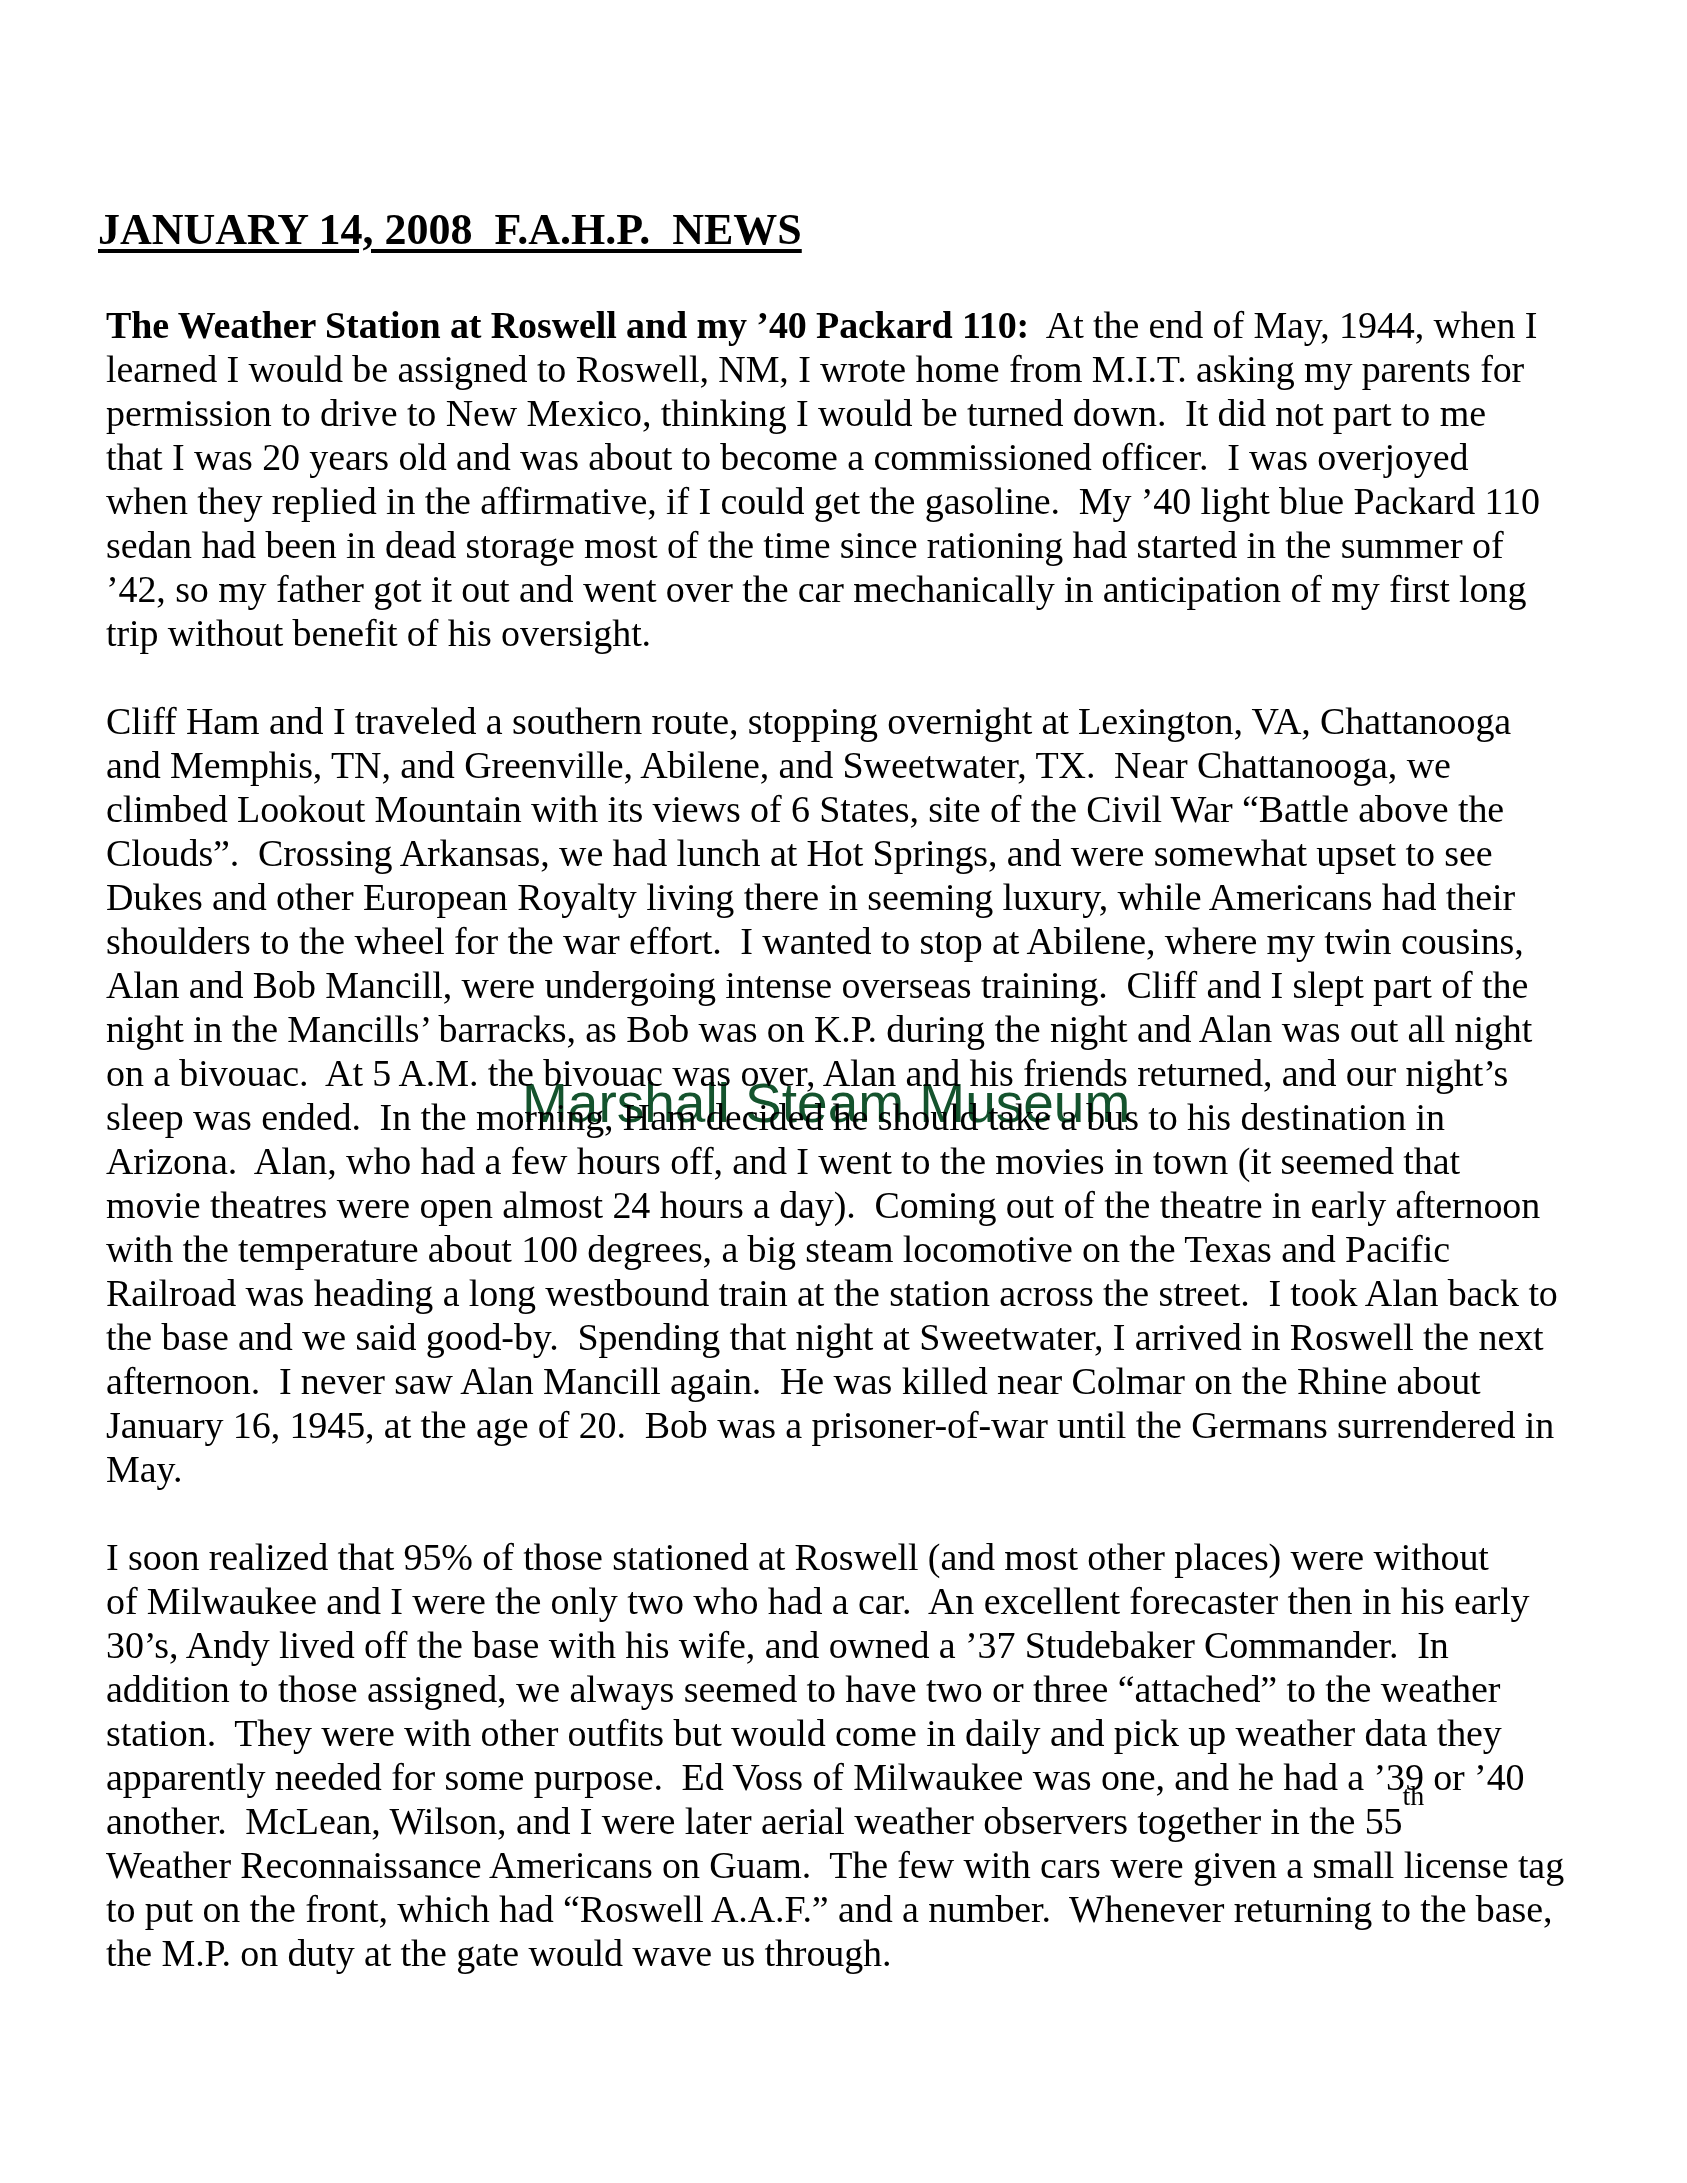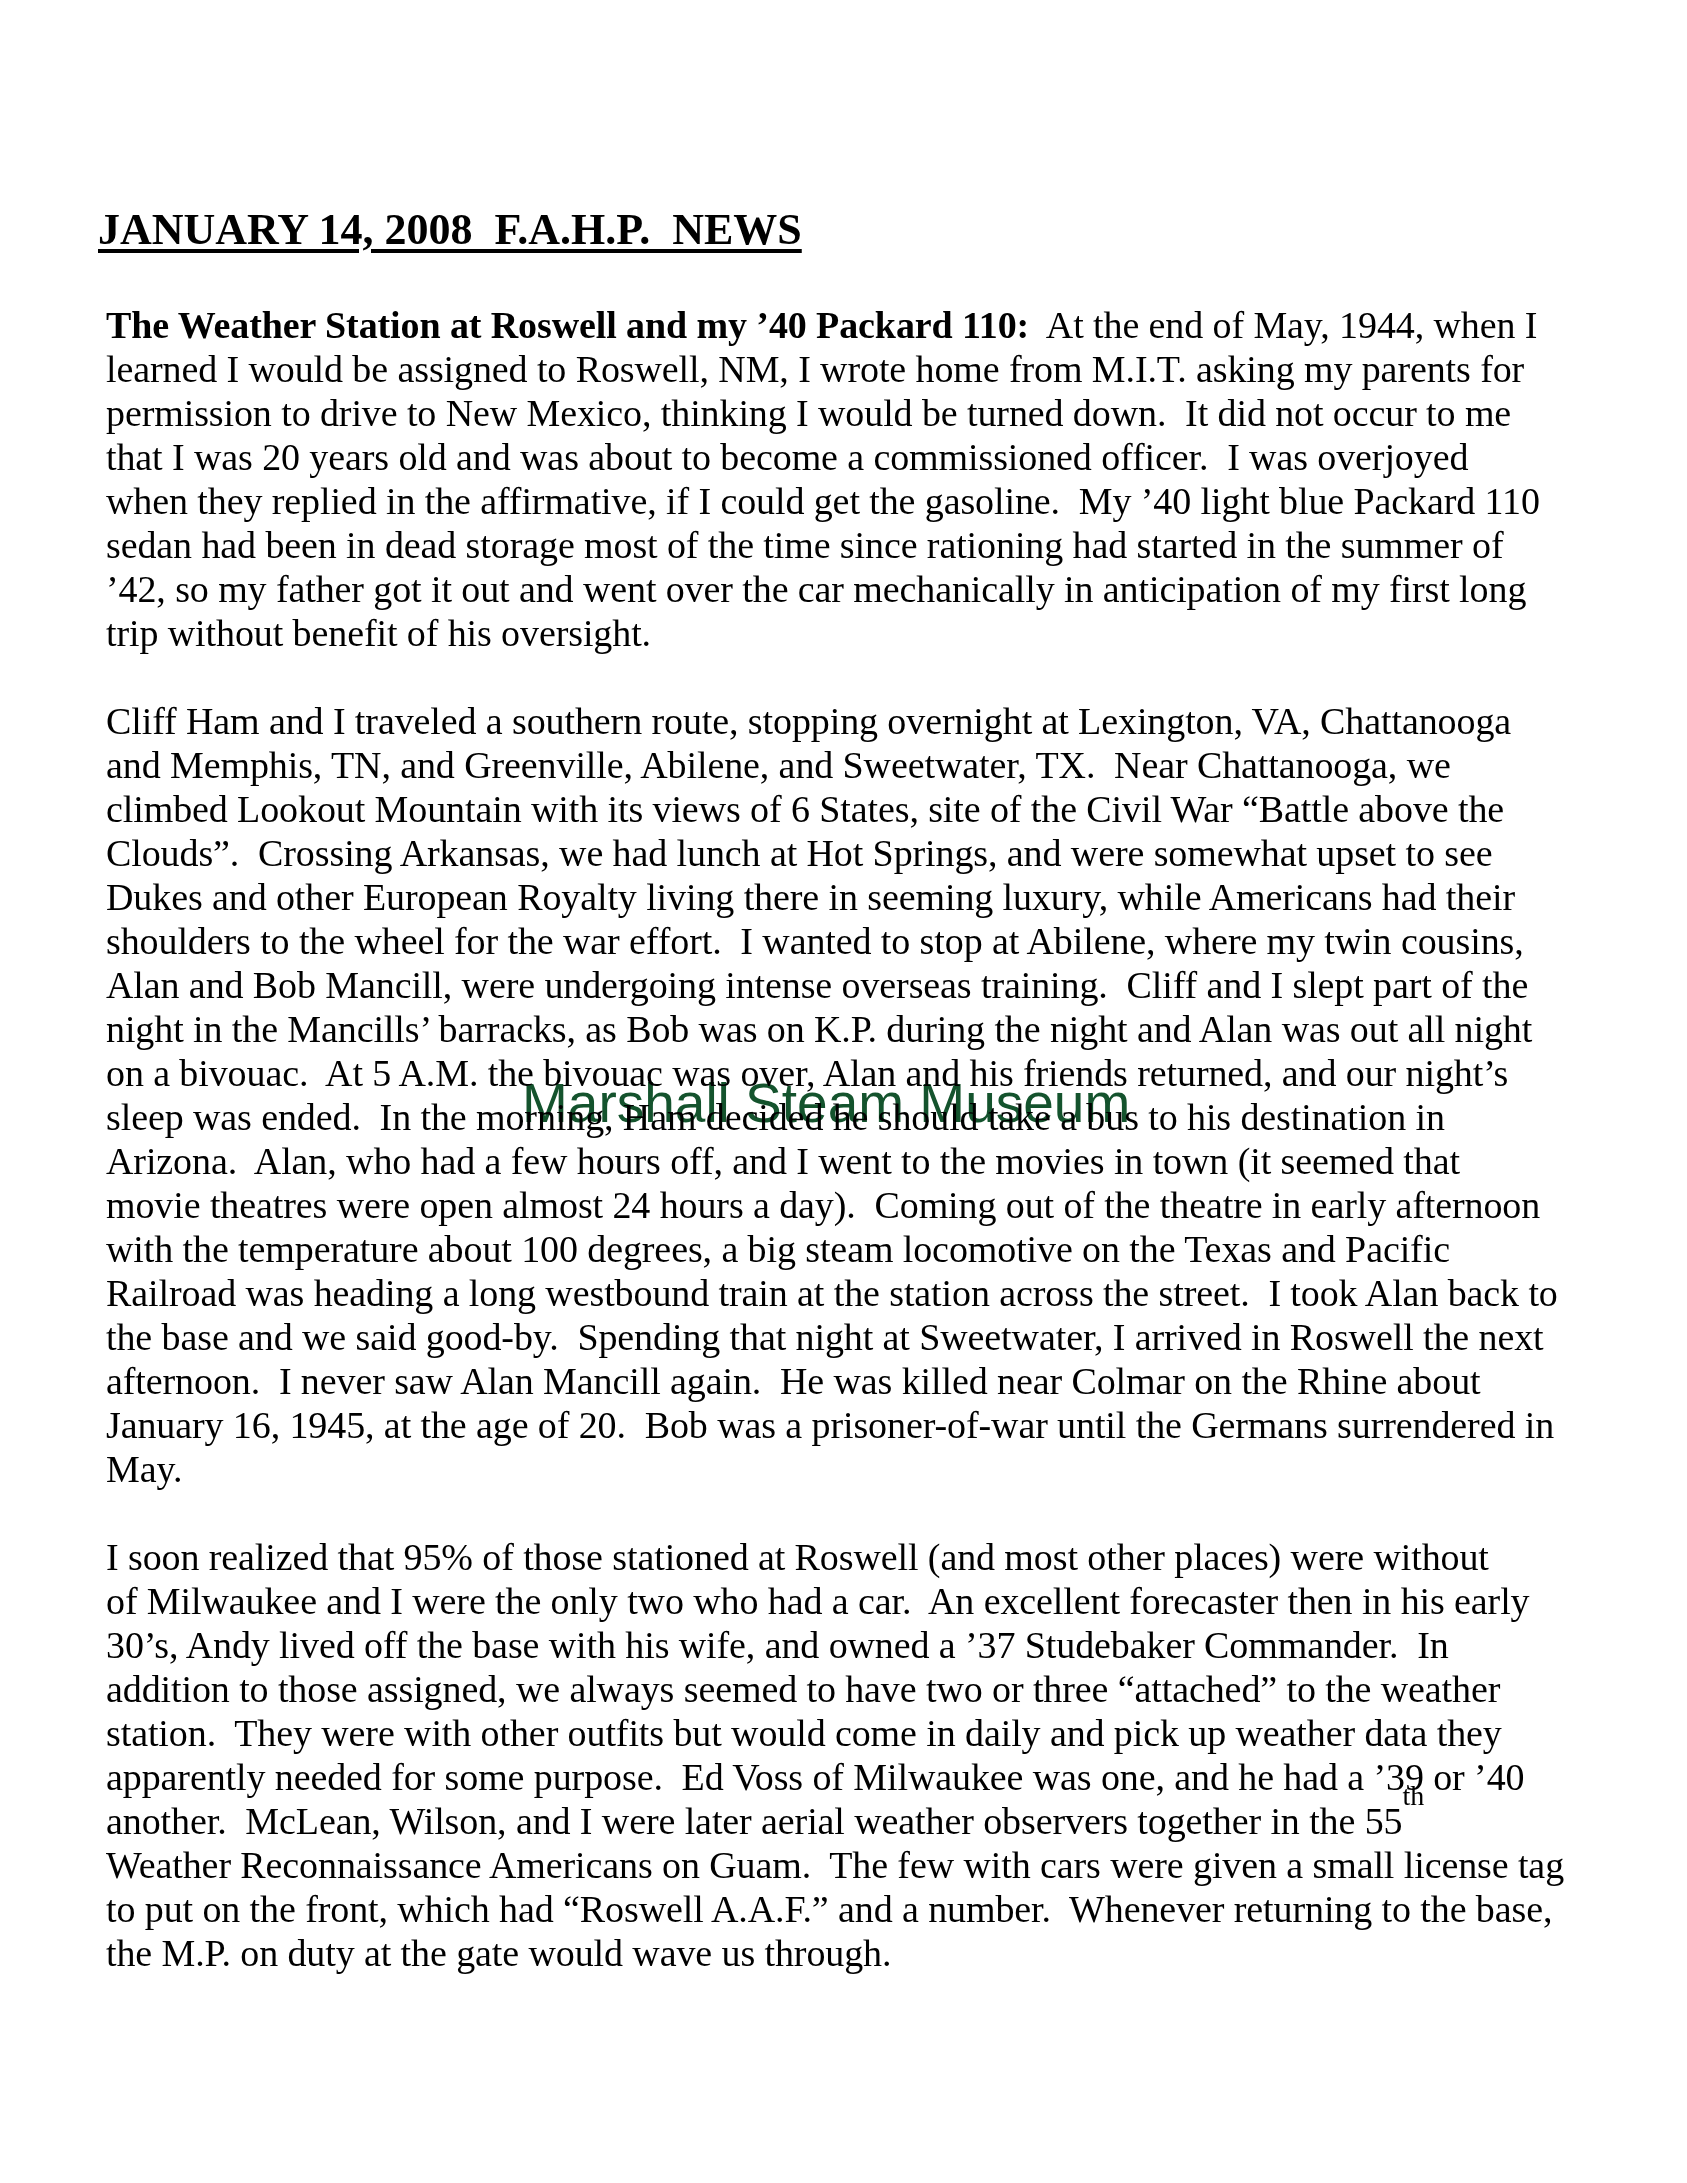--- a/index.html
+++ b/index.html
@@ -65,21 +65,21 @@
 
   <div class="watermark">Marshall Steam Museum</div>
 
   <div class="content">
 
     <h1 class="title">JANUARY 14, 2008  F.A.H.P.  NEWS</h1>
 
     <div class="para para-first">
       <div class="ln"><span class="b">The Weather Station at Roswell and my ’40 Packard 110:</span><span>  At the end of May, 1944, when I</span></div>
       <div class="ln">learned I would be assigned to Roswell, NM, I wrote home from M.I.T. asking my parents for</div>
-      <div class="ln">permission to drive to New Mexico, thinking I would be turned down.  It did not occur to me</div>
+      <div class="ln">permission to drive to New Mexico, thinking I would be turned down.  It did not part to me</div>
       <div class="ln">that I was 20 years old and was about to become a commissioned officer.  I was overjoyed</div>
       <div class="ln">when they replied in the affirmative, if I could get the gasoline.  My ’40 light blue Packard 110</div>
       <div class="ln">sedan had been in dead storage most of the time since rationing had started in the summer of</div>
       <div class="ln">’42, so my father got it out and went over the car mechanically in anticipation of my first long</div>
       <div class="ln">trip without benefit of his oversight.</div>
     </div>
 
     <div class="para para-gap">
       <div class="ln">Cliff Ham and I traveled a southern route, stopping overnight at Lexington, VA, Chattanooga</div>
       <div class="ln">and Memphis, TN, and Greenville, Abilene, and Sweetwater, TX.  Near Chattanooga, we</div>

